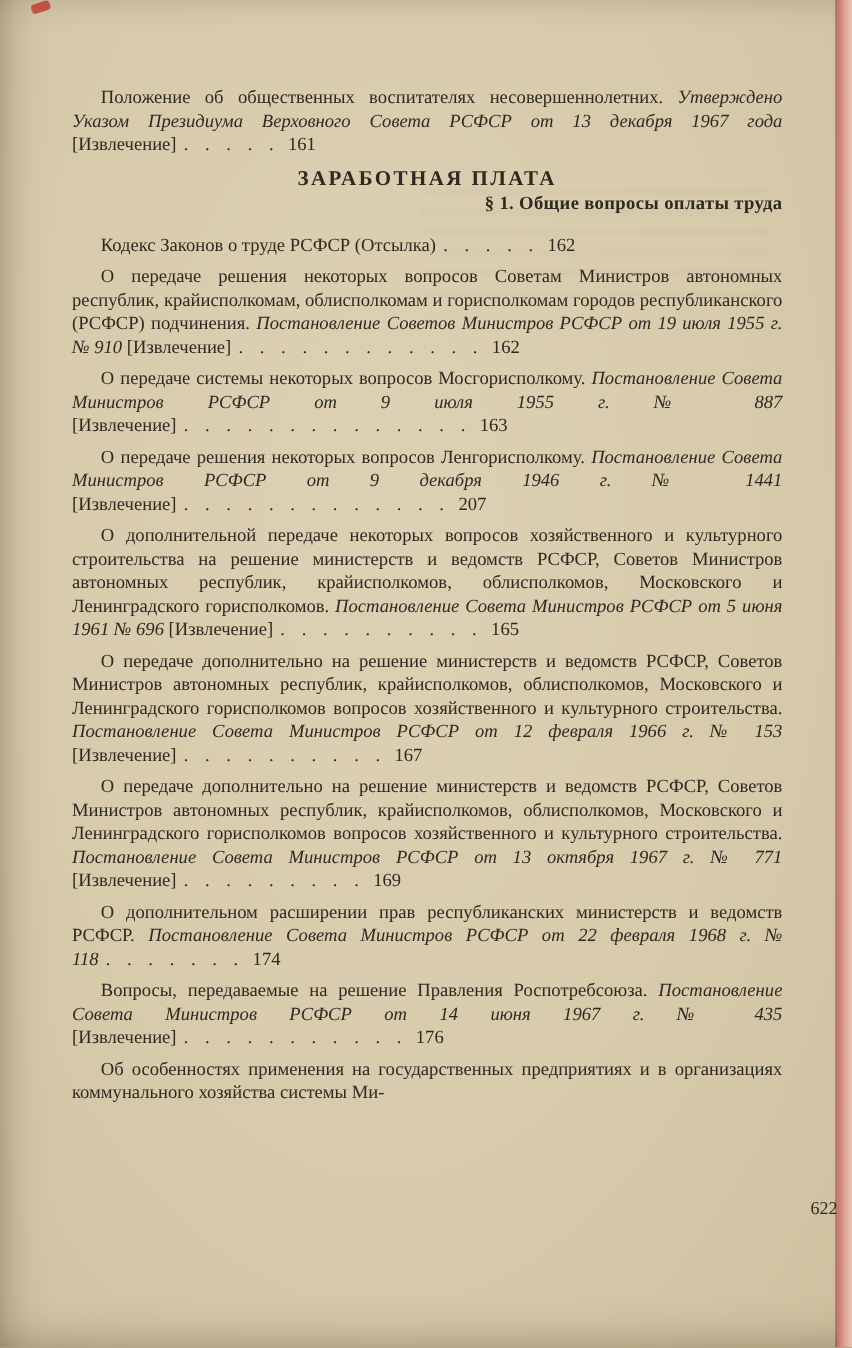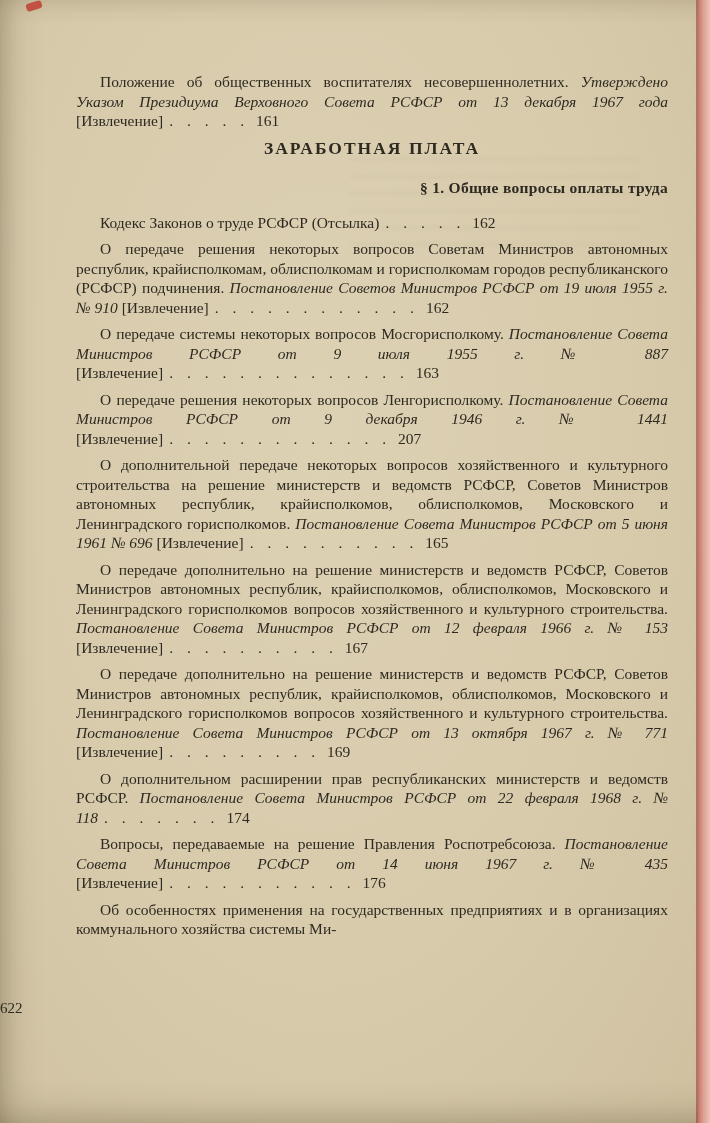--- a/index.html
+++ b/index.html
@@ -44,21 +44,21 @@
     width: 290px; height: 90px;
     background: repeating-linear-gradient(
       180deg,
       rgba(80,70,50,.10) 0 3px,
       transparent 3px 17px);
     filter: blur(2px);
     opacity: .45;
     pointer-events: none;
   }
   .content {
-    position: absolute; left: 76px; top: 72px;
+    position: absolute; left: 60px; top: 72px;
     width: 592px;
   }
   .toc-entry {
     margin: 0 0 7px 0;
     font-size: 15.5px;
     line-height: 19.5px;
     text-align: justify;
     text-indent: 24px;
   }
   .seg.italic { font-style: italic; }
@@ -71,38 +71,38 @@
   .pagenum { margin-left: 8px; }
   .chapter-label {
     margin: 28px 0 16px 0;
     text-align: center;
     font-style: italic;
     font-weight: normal;
     font-size: 16px;
     letter-spacing: 5px;
   }
   .chapter-title {
-    margin: 0 0 20px 0;
+    margin: 0 0 2px 0;
     text-align: center;
     font-weight: bold;
     font-size: 17.5px;
     letter-spacing: 2px;
   }
   .section-title {
     margin: 0 0 16px 0;
     text-align: right;
     font-weight: bold;
     font-size: 15.5px;
     letter-spacing: .3px;
   }
   .folio {
     position: absolute;
     bottom: 106px; left: 0;
     width: 698px;
-    text-align: left;
+    text-align: right;
     font-size: 15px;
   }
 </style>
 </head>
 <body>
 
 <div class="page">
   <div class="bleed"></div>
   <div class="red-mark"></div>
   <div class="edge-line"></div>

